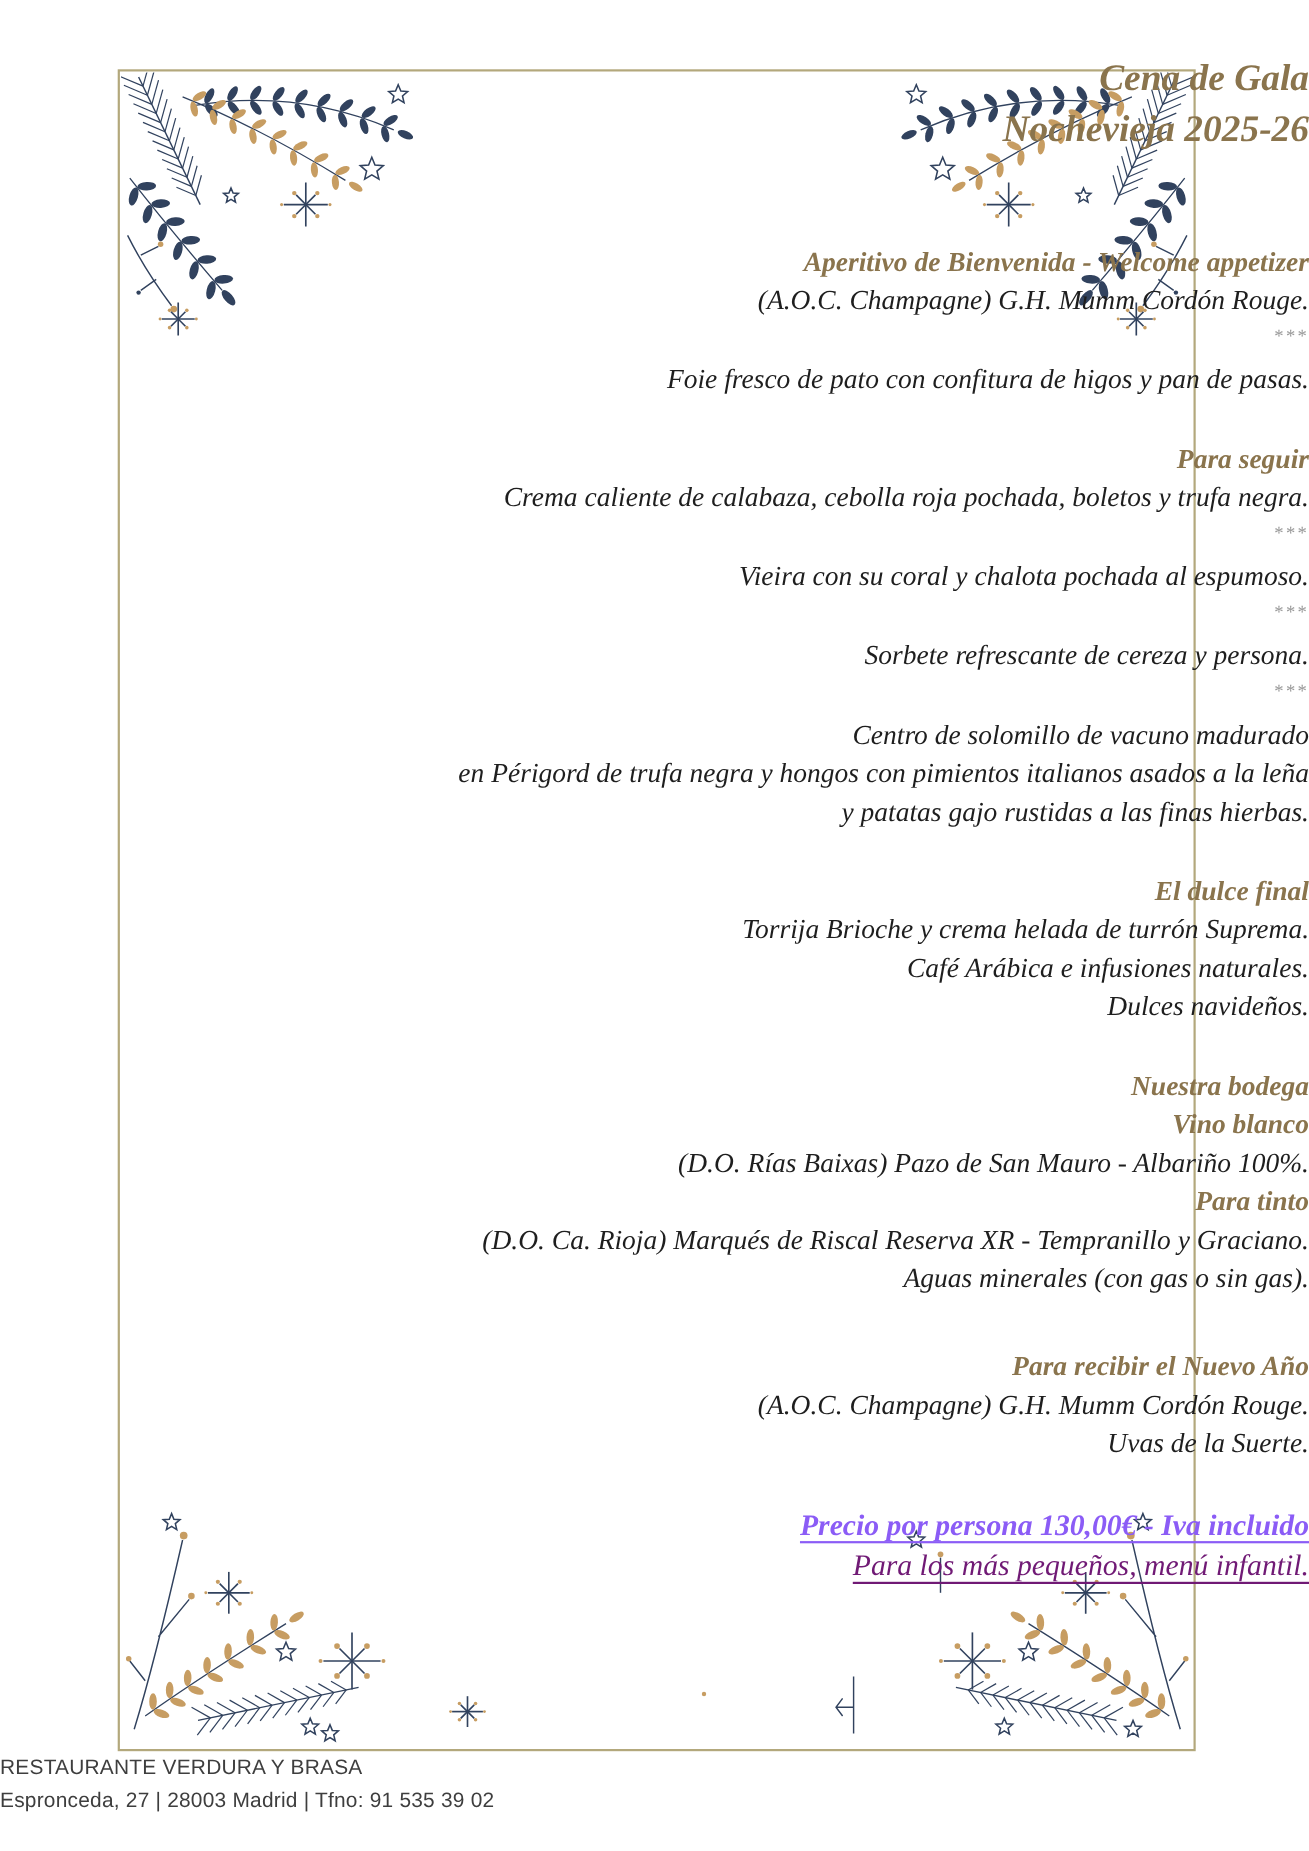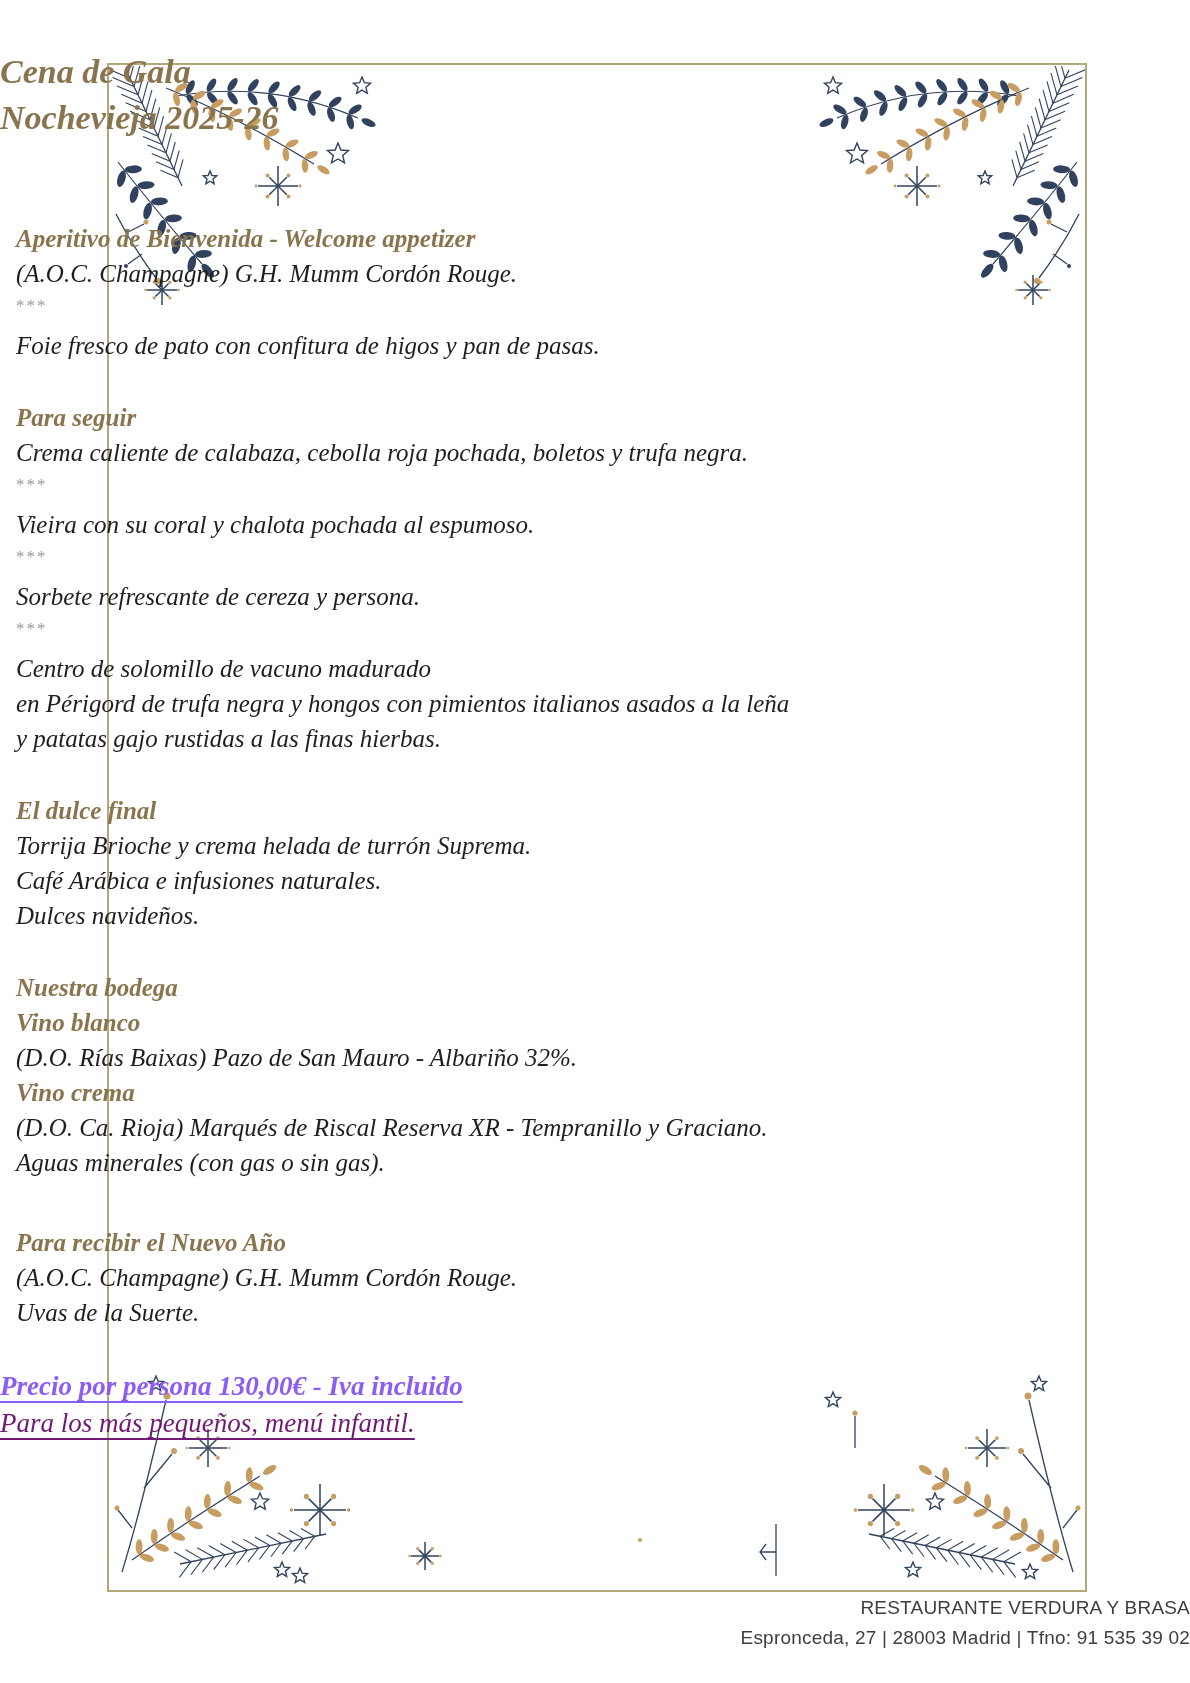--- a/index.html
+++ b/index.html
@@ -1,34 +1,34 @@
 <!DOCTYPE html>
 <html><head>
 <meta charset="utf-8">
 <style>
   html,body{margin:0;padding:0;background:#ffffff;}
   .page{position:relative;width:1190px;height:1683px;background:#fff;overflow:hidden;}
   .card{position:absolute;left:107px;top:63px;width:976px;height:1525px;border:2px solid #b3a87c;box-sizing:content-box;}
   .deco{position:absolute;pointer-events:none;}
-  .content{position:absolute;left:0;right:0;top:0;text-align:left;
+  .content{position:absolute;left:0;right:0;top:0;text-align:right;
            font-family:"Liberation Serif",serif;font-style:italic;color:#1e1e1e;}
   .title{padding-top:49px;margin:0;font-weight:bold;color:#8a744d;font-size:34px;line-height:46px;}
   .title span{display:block;}
   .sec{margin-top:37px;margin-left:16px;}
   .sec-first{margin-top:80px;}
   .sec-last{margin-top:45px;}
   .heading{font-size:25px;line-height:35px;font-weight:bold;color:#8a744d;margin:0;}
   .line{font-size:25px;line-height:35px;margin:0;}
   .sep{font-size:17px;line-height:29px;margin:0 0 8px 0;color:#999999;letter-spacing:2px;font-style:normal;}
   .price-block{margin-top:38px;}
   .price{font-size:27px;line-height:37px;font-weight:bold;color:#8b5cf6;margin:0;
          text-decoration:underline;text-underline-offset:6px;text-decoration-thickness:2px;}
   .kids{font-size:27px;line-height:37px;color:#701a75;margin:0;
         text-decoration:underline;text-underline-offset:6px;text-decoration-thickness:2px;}
-  .footer{position:absolute;left:0;right:0;top:1593px;text-align:right;
+  .footer{position:absolute;left:0;right:0;top:1593px;text-align:left;
           font-family:"Liberation Sans",sans-serif;color:#3e3e3e;}
   .footer p{margin:0;font-size:19px;line-height:30px;letter-spacing:0.2px;}
 </style>
 </head>
 <body>
 
 <div class="page">
 
   <div class="card"></div>
 
@@ -492,22 +492,22 @@
     <section class="sec">
       <h2 class="heading">El dulce final</h2>
       <p class="line">Torrija Brioche y crema helada de turrón Suprema.</p>
       <p class="line">Café Arábica e infusiones naturales.</p>
       <p class="line">Dulces navideños.</p>
     </section>
 
     <section class="sec">
       <h2 class="heading">Nuestra bodega</h2>
       <h3 class="heading">Vino blanco</h3>
-      <p class="line">(D.O. Rías Baixas) Pazo de San Mauro - Albariño 32%.</p>
-      <h3 class="heading">Vino crema</h3>
+      <p class="line">(D.O. Rías Baixas) Pazo de San Mauro - Albariño 100%.</p>
+      <h3 class="heading">Para tinto</h3>
       <p class="line">(D.O. Ca. Rioja) Marqués de Riscal Reserva XR - Tempranillo y Graciano.</p>
       <p class="line">Aguas minerales (con gas o sin gas).</p>
     </section>
 
     <section class="sec sec-last">
       <h2 class="heading">Para recibir el Nuevo Año</h2>
       <p class="line">(A.O.C. Champagne) G.H. Mumm Cordón Rouge.</p>
       <p class="line">Uvas de la Suerte.</p>
     </section>
 

